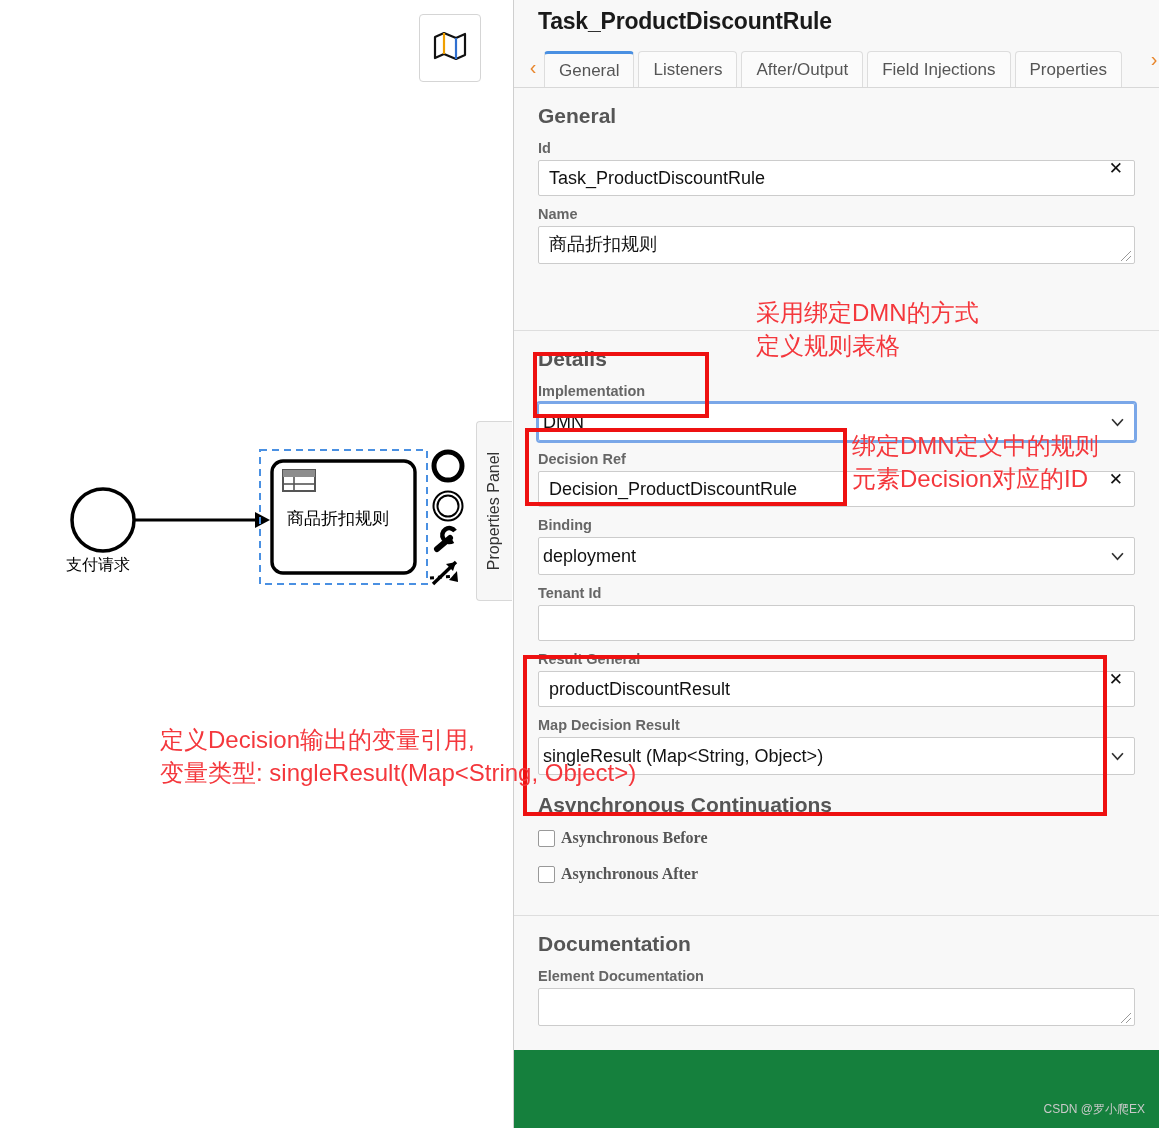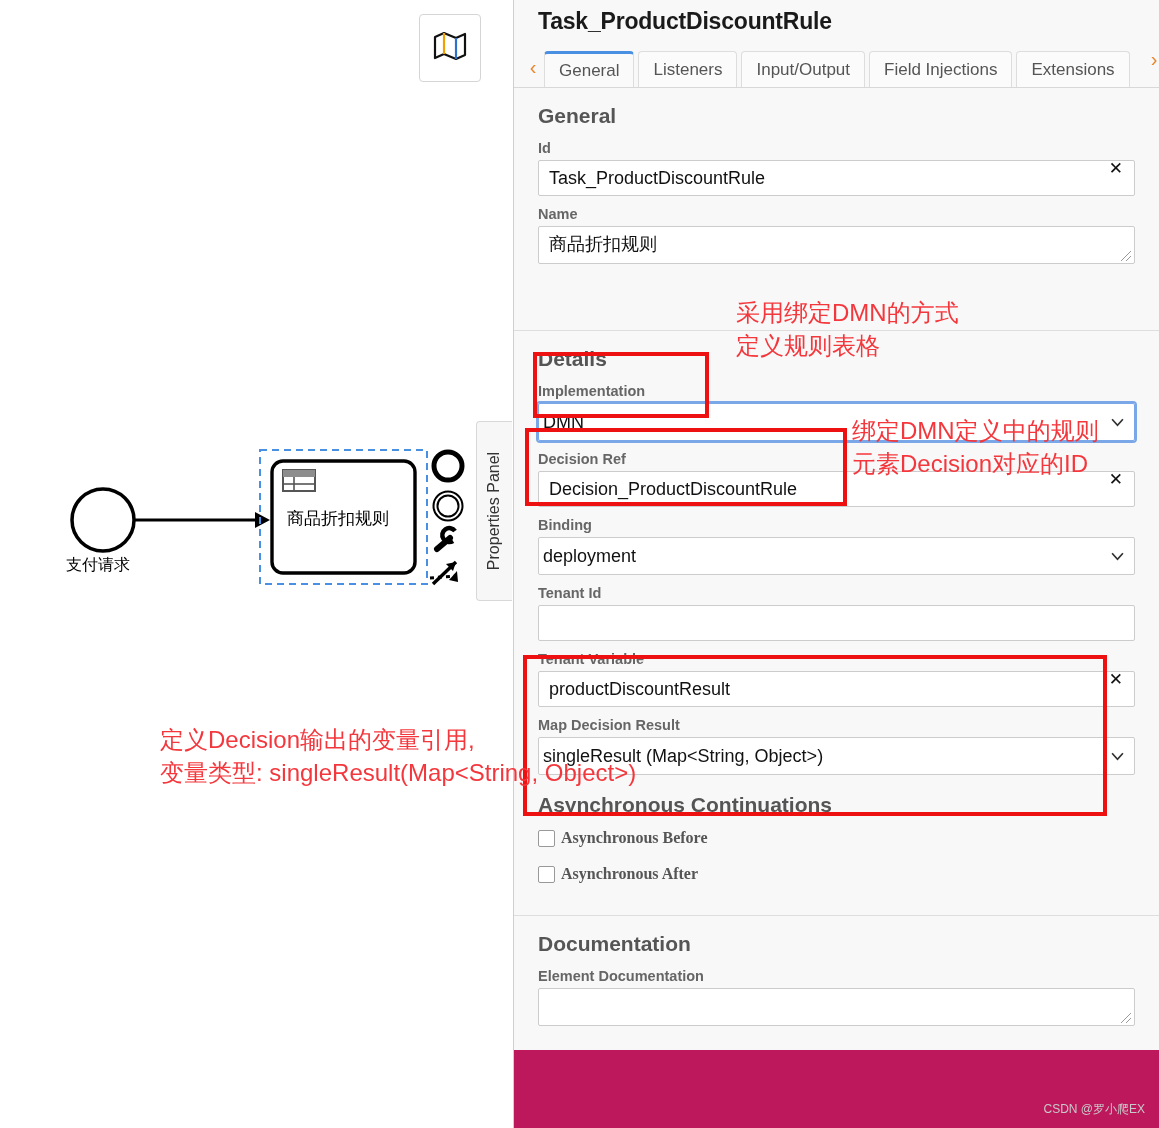--- a/index.html
+++ b/index.html
@@ -40,21 +40,21 @@
     display: flex; align-items: center; justify-content: center;
   }
   #panel-tab span {
     transform: rotate(-90deg); white-space: nowrap;
     font-size: 16px; color: #333;
   }
 
   
   #panel {
     position: absolute; left: 513px; top: 0; width: 646px; height: 1128px;
-    background: #be185d; border-left: 1px solid #cfcfcf;
+    background: #15803d; border-left: 1px solid #cfcfcf;
     overflow: hidden;
   }
   #panel-header {
     height: 46px; padding: 8px 0 0 24px; background: #f8f8f8;
   }
   #panel-title {
     font-size: 23px; font-weight: bold; color: #1a1a1a; letter-spacing: -0.2px;
   }
   #tabbar {
     position: relative; height: 42px; background: #f8f8f8;
@@ -218,27 +218,27 @@
 
     <div id="tabbar">
       <div class="tab-arrow">‹</div>
       <div class="tab active">
         <span>General</span>
       </div>
       <div class="tab">
         <span>Listeners</span>
       </div>
       <div class="tab">
-        <span>Input/Output</span>
+        <span>After/Output</span>
       </div>
       <div class="tab">
         <span>Field Injections</span>
       </div>
       <div class="tab">
-        <span>Extensions</span>
+        <span>Properties</span>
       </div>
       <div class="tab-arrow" id="tab-arrow-right">›</div>
     </div>
 
     <div class="panel-body">
 
       <div class="section">
         <div class="section-title">General</div>
 
         <div class="field">
@@ -293,21 +293,21 @@
         </div>
 
         <div class="field">
           <div class="field-label">Tenant Id</div>
           <div class="text-input">
             <span></span>
           </div>
         </div>
 
         <div class="field">
-          <div class="field-label">Tenant Variable</div>
+          <div class="field-label">Result General</div>
           <div class="text-input">
             <span>productDiscountResult</span>
             <span class="clear-x">✕</span>
           </div>
         </div>
 
         <div class="field" style="margin-bottom:4px;">
           <div class="field-label">Map Decision Result</div>
           <div class="select-input">
             <span>singleResult (Map&lt;String, Object&gt;)</span>
@@ -348,26 +348,26 @@
       </div>
     </div>
 
     <div id="watermark">CSDN @罗小爬EX</div>
   </div>
 
   <div class="redbox" style="left:533px; top:352px; width:176px; height:66px;"></div>
   <div class="redbox" style="left:525px; top:428px; width:322px; height:78px;"></div>
   <div class="redbox" style="left:523px; top:655px; width:584px; height:161px;"></div>
 
-  <div class="redtext" style="left:736px; top:296px;">
+  <div class="redtext" style="left:756px; top:296px;">
     <div>采用绑定DMN的方式</div>
     <div>定义规则表格</div>
   </div>
 
-  <div class="redtext" style="left:852px; top:414px;">
+  <div class="redtext" style="left:852px; top:429px;">
     <div>绑定DMN定义中的规则</div>
     <div>元素Decision对应的ID</div>
   </div>
 
   <div class="redtext" style="left:160px; top:723px;">
     <div>定义Decision输出的变量引用,</div>
     <div>变量类型: singleResult(Map&lt;String, Object&gt;)</div>
   </div>
 
 </div>

